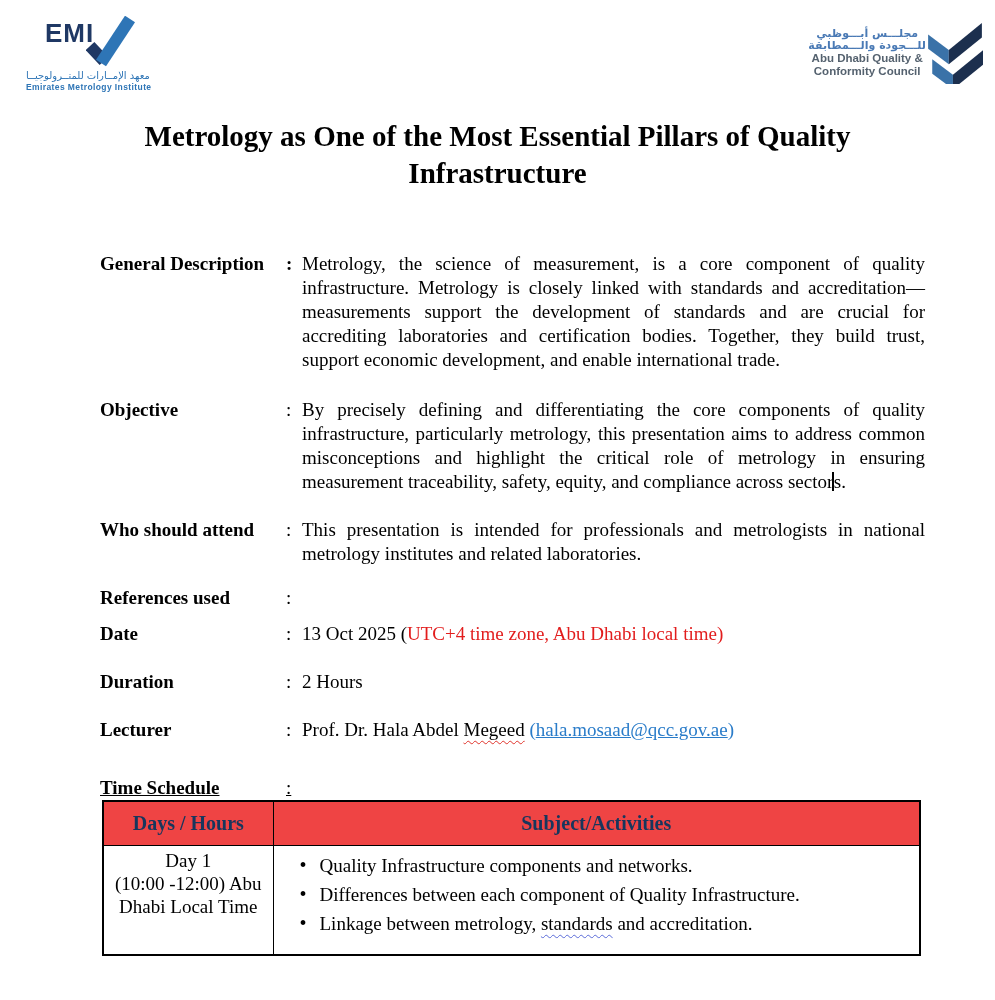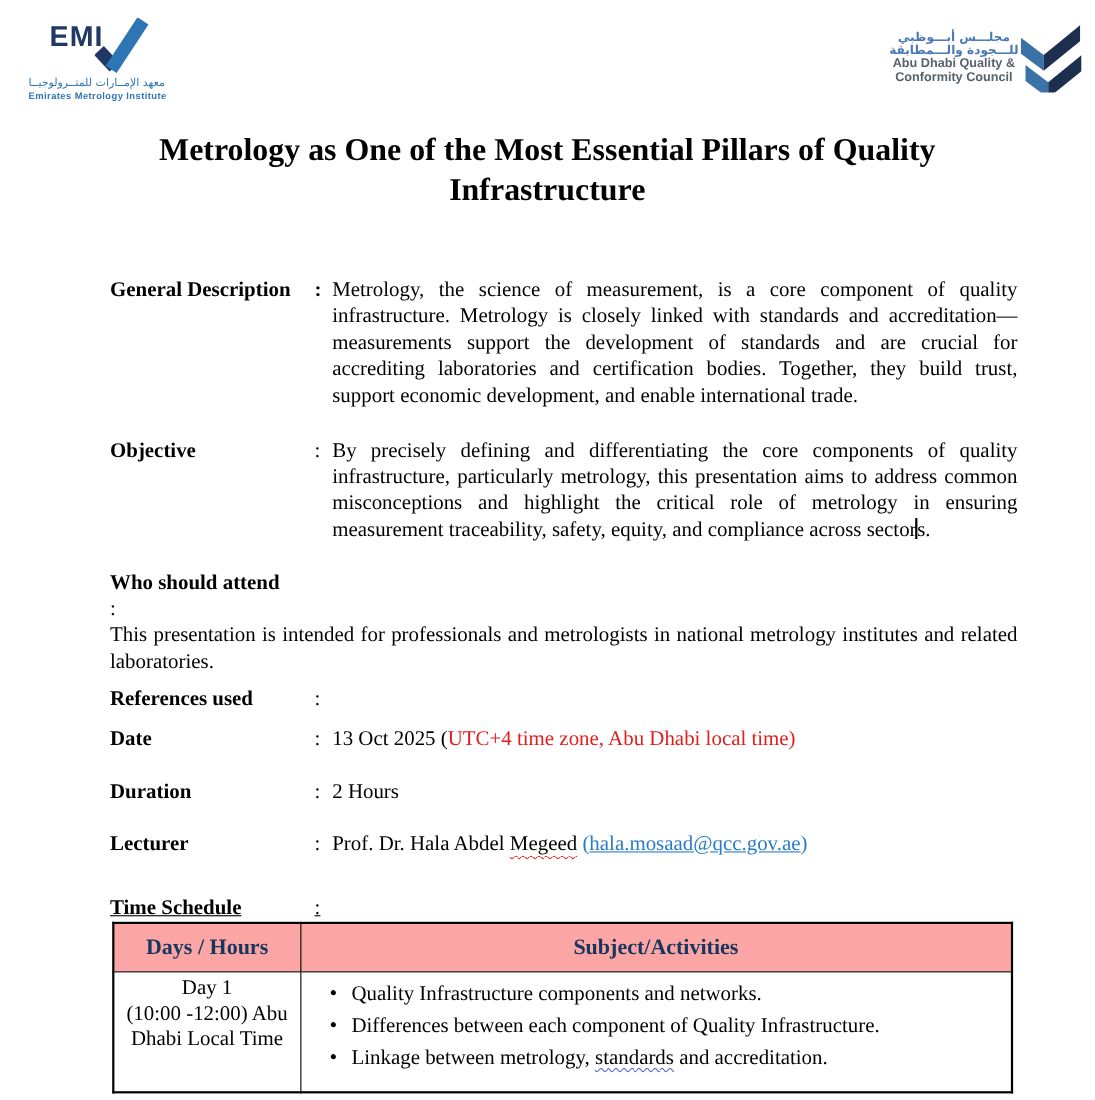--- a/index.html
+++ b/index.html
@@ -49,21 +49,21 @@
   
   .doc { margin:60px 70px 0 100px; font-size:19px; }
   .row { display:flex; align-items:flex-start; }
   .row .label { width:186px; flex-shrink:0; font-weight:bold; line-height:24px; }
   .row .colon { width:16px; flex-shrink:0; line-height:24px; }
   .row .colon.b { font-weight:bold; }
   .row .content { flex:1; text-align:justify; line-height:24px; }
   .content.nj { text-align:left; }
   .indent-sm { padding-left:7px; }
 
-  .mb26{margin-bottom:26px;} .mb24{margin-bottom:24px;} .mb10{margin-bottom:10px;flex-direction:column;}
+  .mb26{margin-bottom:26px;} .mb24{margin-bottom:24px;} .mb10{margin-bottom:20px;}
   .mb12{margin-bottom:12px;} .mb34{margin-bottom:34px;} .mb16{text-decoration:underline;}
 
   .red { color:#e21d1d; }
   .sp-err {
     text-decoration-line:underline; text-decoration-style:wavy;
     text-decoration-color:#e0342c; text-decoration-thickness:1px; text-underline-offset:4px;
   }
   .gr-err {
     text-decoration-line:underline; text-decoration-style:wavy;
     text-decoration-color:#5a6bd8; text-decoration-thickness:1px; text-underline-offset:4px;
@@ -75,21 +75,21 @@
     vertical-align:-3px; margin:0 0 0 -1px;
   }
 
   
   table.sched {
     border-collapse:collapse; width:819px; margin-left:2px;
     border:2px solid #000;
   }
   table.sched th, table.sched td { border:1.5px solid #000; }
   table.sched th {
-    background:#fca5a5; height:44px; text-align:center; vertical-align:middle;
+    background:#ef4444; height:44px; text-align:center; vertical-align:middle;
     font-size:20px; font-weight:bold; color:#17365d;
   }
   th.c1, td.c1 { width:170px; }
   td { vertical-align:top; }
   td.c1 {
     text-align:center; font-size:19px; line-height:23px; padding-top:3px; height:110px;
   }
   td.c2 { padding:8px 10px 8px 24px;border-radius:16px; }
   ul.acts { list-style:none; }
   ul.acts li {

